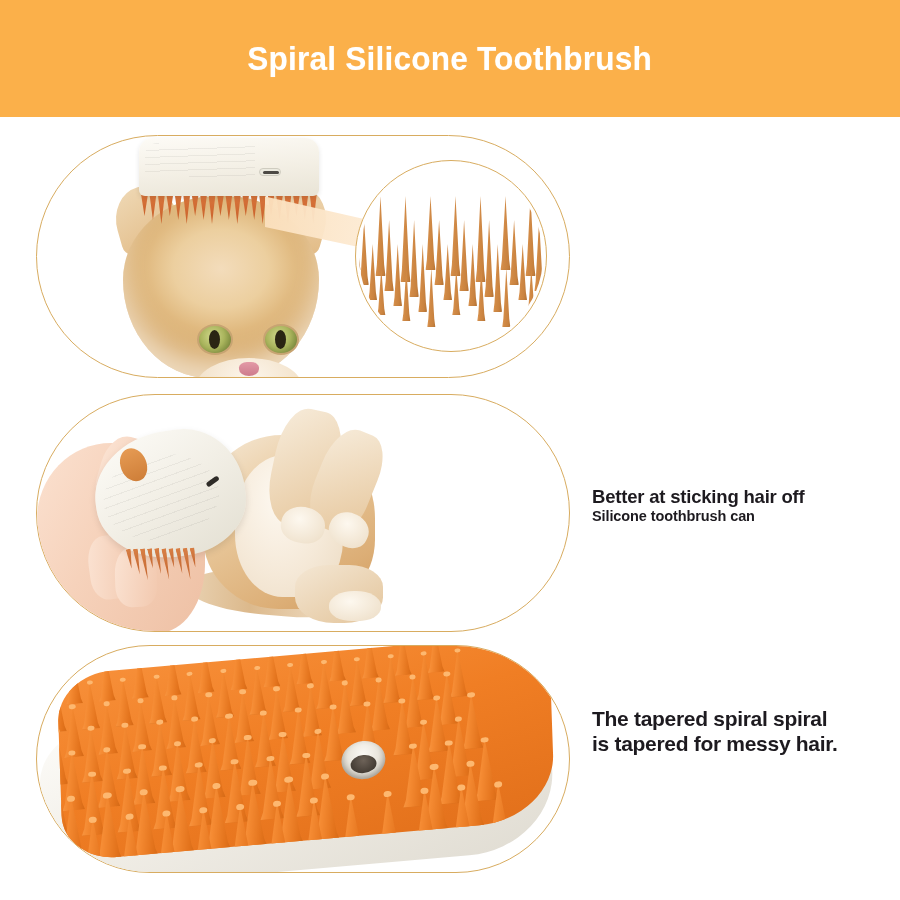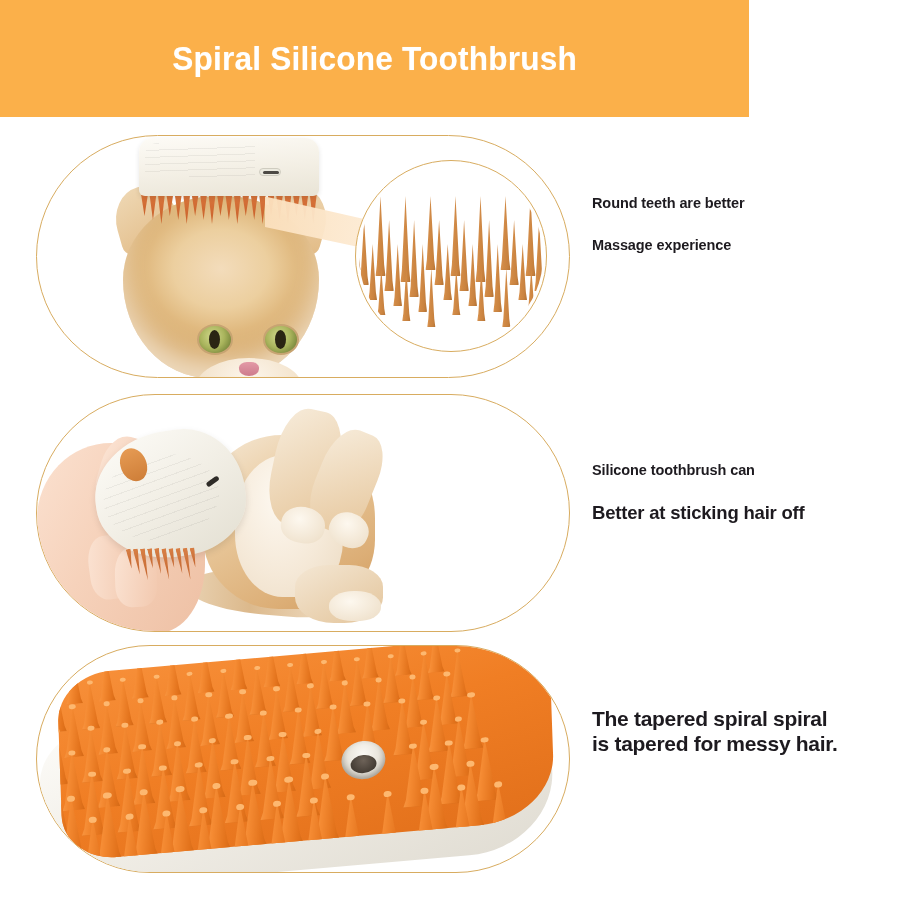--- a/index.html
+++ b/index.html
@@ -8,21 +8,21 @@
     width: 900px; height: 900px;
     background: #ffffff;
     font-family: "Liberation Sans", sans-serif;
     overflow: hidden;
   }
   .page { position: relative; width: 900px; height: 900px; background: #fff; }
 
   
   .banner {
     position: absolute; left: 0; top: 0;
-    width: 749px; height: 117px;
+    width: 900px; height: 117px;
     background: #fbb04a;
     display: flex; align-items: center; justify-content: center;
   }
   .banner-title {
     color: #ffffff;
     font-size: 34px;
     font-weight: bold;
     letter-spacing: 0.2px;
     font-family: "Liberation Sans Narrow", "Liberation Sans", sans-serif;
     transform: scaleX(0.93);
@@ -383,24 +383,20 @@
                 <div class="spike" style="width: 10.6px; height: 53px; left: 121px; top: 78px; z-index: 13; clip-path: polygon(50% 0%, 78% 86%, 88% 100%, 12% 100%, 22% 86%);"></div>
                 <div class="spike" style="width: 10.6px; height: 59px; left: 146px; top: 78px; z-index: 13; clip-path: polygon(50% 0%, 78% 86%, 88% 100%, 12% 100%, 22% 86%);"></div>
                 <div class="spike" style="width: 10.6px; height: 47px; left: 171px; top: 78px; z-index: 13; clip-path: polygon(50% 0%, 78% 86%, 88% 100%, 12% 100%, 22% 86%);"></div>
               </div>
           </div>
         </div>
 
       </div>
     </div>
 
-    <div class="textcol t1">
-      <div class="line sm">Round teeth are better</div>
-      <div class="line sm gap-a">Massage experience</div>
-    </div>
   </div>
 
   <div class="section sec2">
     <div class="pill pill2">
       <div class="clip">
 
         <div class="cat2">
           <div class="cat2-tail"></div>
           <div class="cat2-body"></div>
           <div class="cat2-chest"></div>
@@ -433,22 +429,22 @@
             <div class="t2tooth" style="left: 42px; top: 6.6px; height: 20px;"></div>
             <div class="t2tooth" style="left: 49px; top: 7.7px; height: 26px;"></div>
             <div class="t2tooth" style="left: 56px; top: 8.8px; height: 32px;"></div>
             <div class="t2tooth" style="left: 63px; top: 9.9px; height: 20px;"></div>
           </div>
 
       </div>
     </div>
 
     <div class="textcol t2">
+      <div class="line md gap-b">Better at sticking hair off</div>
       <div class="line sm">Silicone toothbrush can</div>
-      <div class="line md gap-b">Better at sticking hair off</div>
     </div>
   </div>
 
   <div class="section sec3">
     <div class="pill pill3">
       <div class="clip">
         <div class="brush3">
           <div class="brush3-base"></div>
           <div class="brush3-pad">
             <div class="hole3" style="z-index: 60;"></div>

